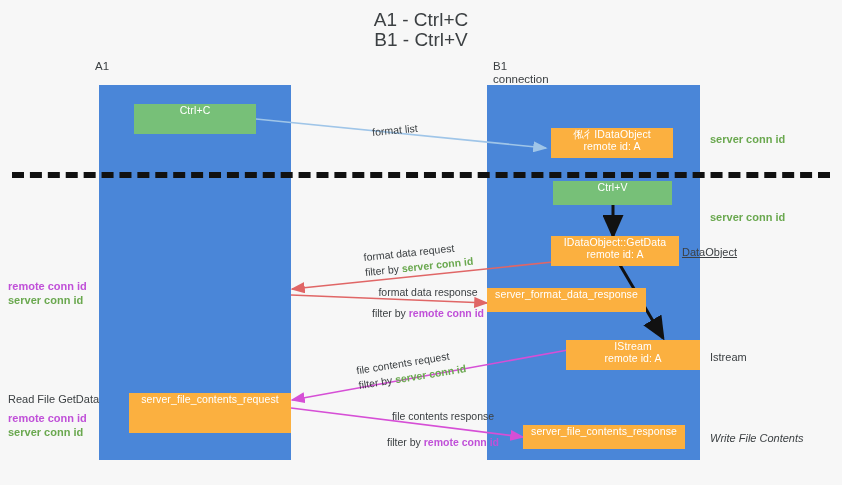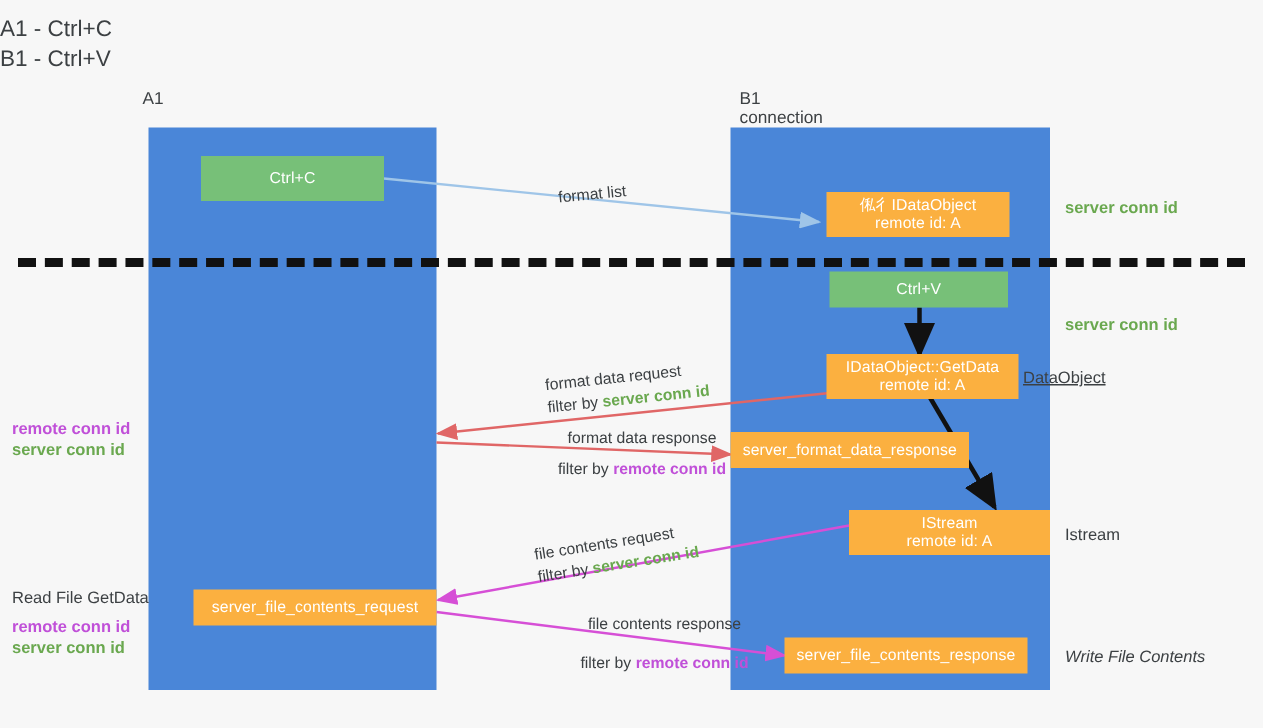--- a/index.html
+++ b/index.html
@@ -11,42 +11,43 @@
   #canvas {
     position: relative;
     width: 842px;
     height: 485px;
     background: #f7f7f7;
     overflow: hidden;
   }
   .title-block {
     position: absolute;
     left: 0; right: 0; top: 10px;
-    font-size: 15px;
+    text-align: center;
+    font-size: 19px;
     color: #3c4043;
     line-height: 20px;
   }
   .col-header {
     position: absolute;
     text-align: left;
     font-size: 11.5px;
     color: #3c4043;
     line-height: 13px;
     width: 200px;
   }
   .lane {
     position: absolute;
     background: #4a86d8;
   }
   .node {
     position: absolute;
     display: flex;
     flex-direction: column;
     align-items: center;
-    justify-content: center;
+    justify-content: flex-start;
     text-align: center;
     color: #ffffff;
     font-size: 10.5px;
     line-height: 12px;
     letter-spacing: .1px;
   }
   .node.green { background: #77c078; }
   .node.orange { background: #fbb040; }
   .node .l2 { font-size: 10.5px; }
   .side-label {
@@ -151,21 +152,21 @@
 
   <div class="node orange" style="left:487px; top:288px; width:159px; height:24px;">
     <div>server_format_data_response</div>
   </div>
 
   <div class="node orange" style="left:566px; top:340px; width:134px; height:30px;">
     <div>IStream</div>
     <div class="l2">remote id: A</div>
   </div>
 
-  <div class="node orange" style="left:129px; top:393px; width:162px; height:24px;">
+  <div class="node orange" style="left:129px; top:393px; width:162px; height:40px;">
     <div>server_file_contents_request</div>
   </div>
 
   <div class="node orange" style="left:523px; top:425px; width:162px; height:24px;">
     <div>server_file_contents_response</div>
   </div>
 
   <div class="side-label green-txt" style="left:710px; top:132px;">server conn id</div>
   <div class="side-label green-txt" style="left:710px; top:210px;">server conn id</div>
   <div class="side-label" style="left:682px; top:245px;text-decoration:underline;">DataObject</div>

